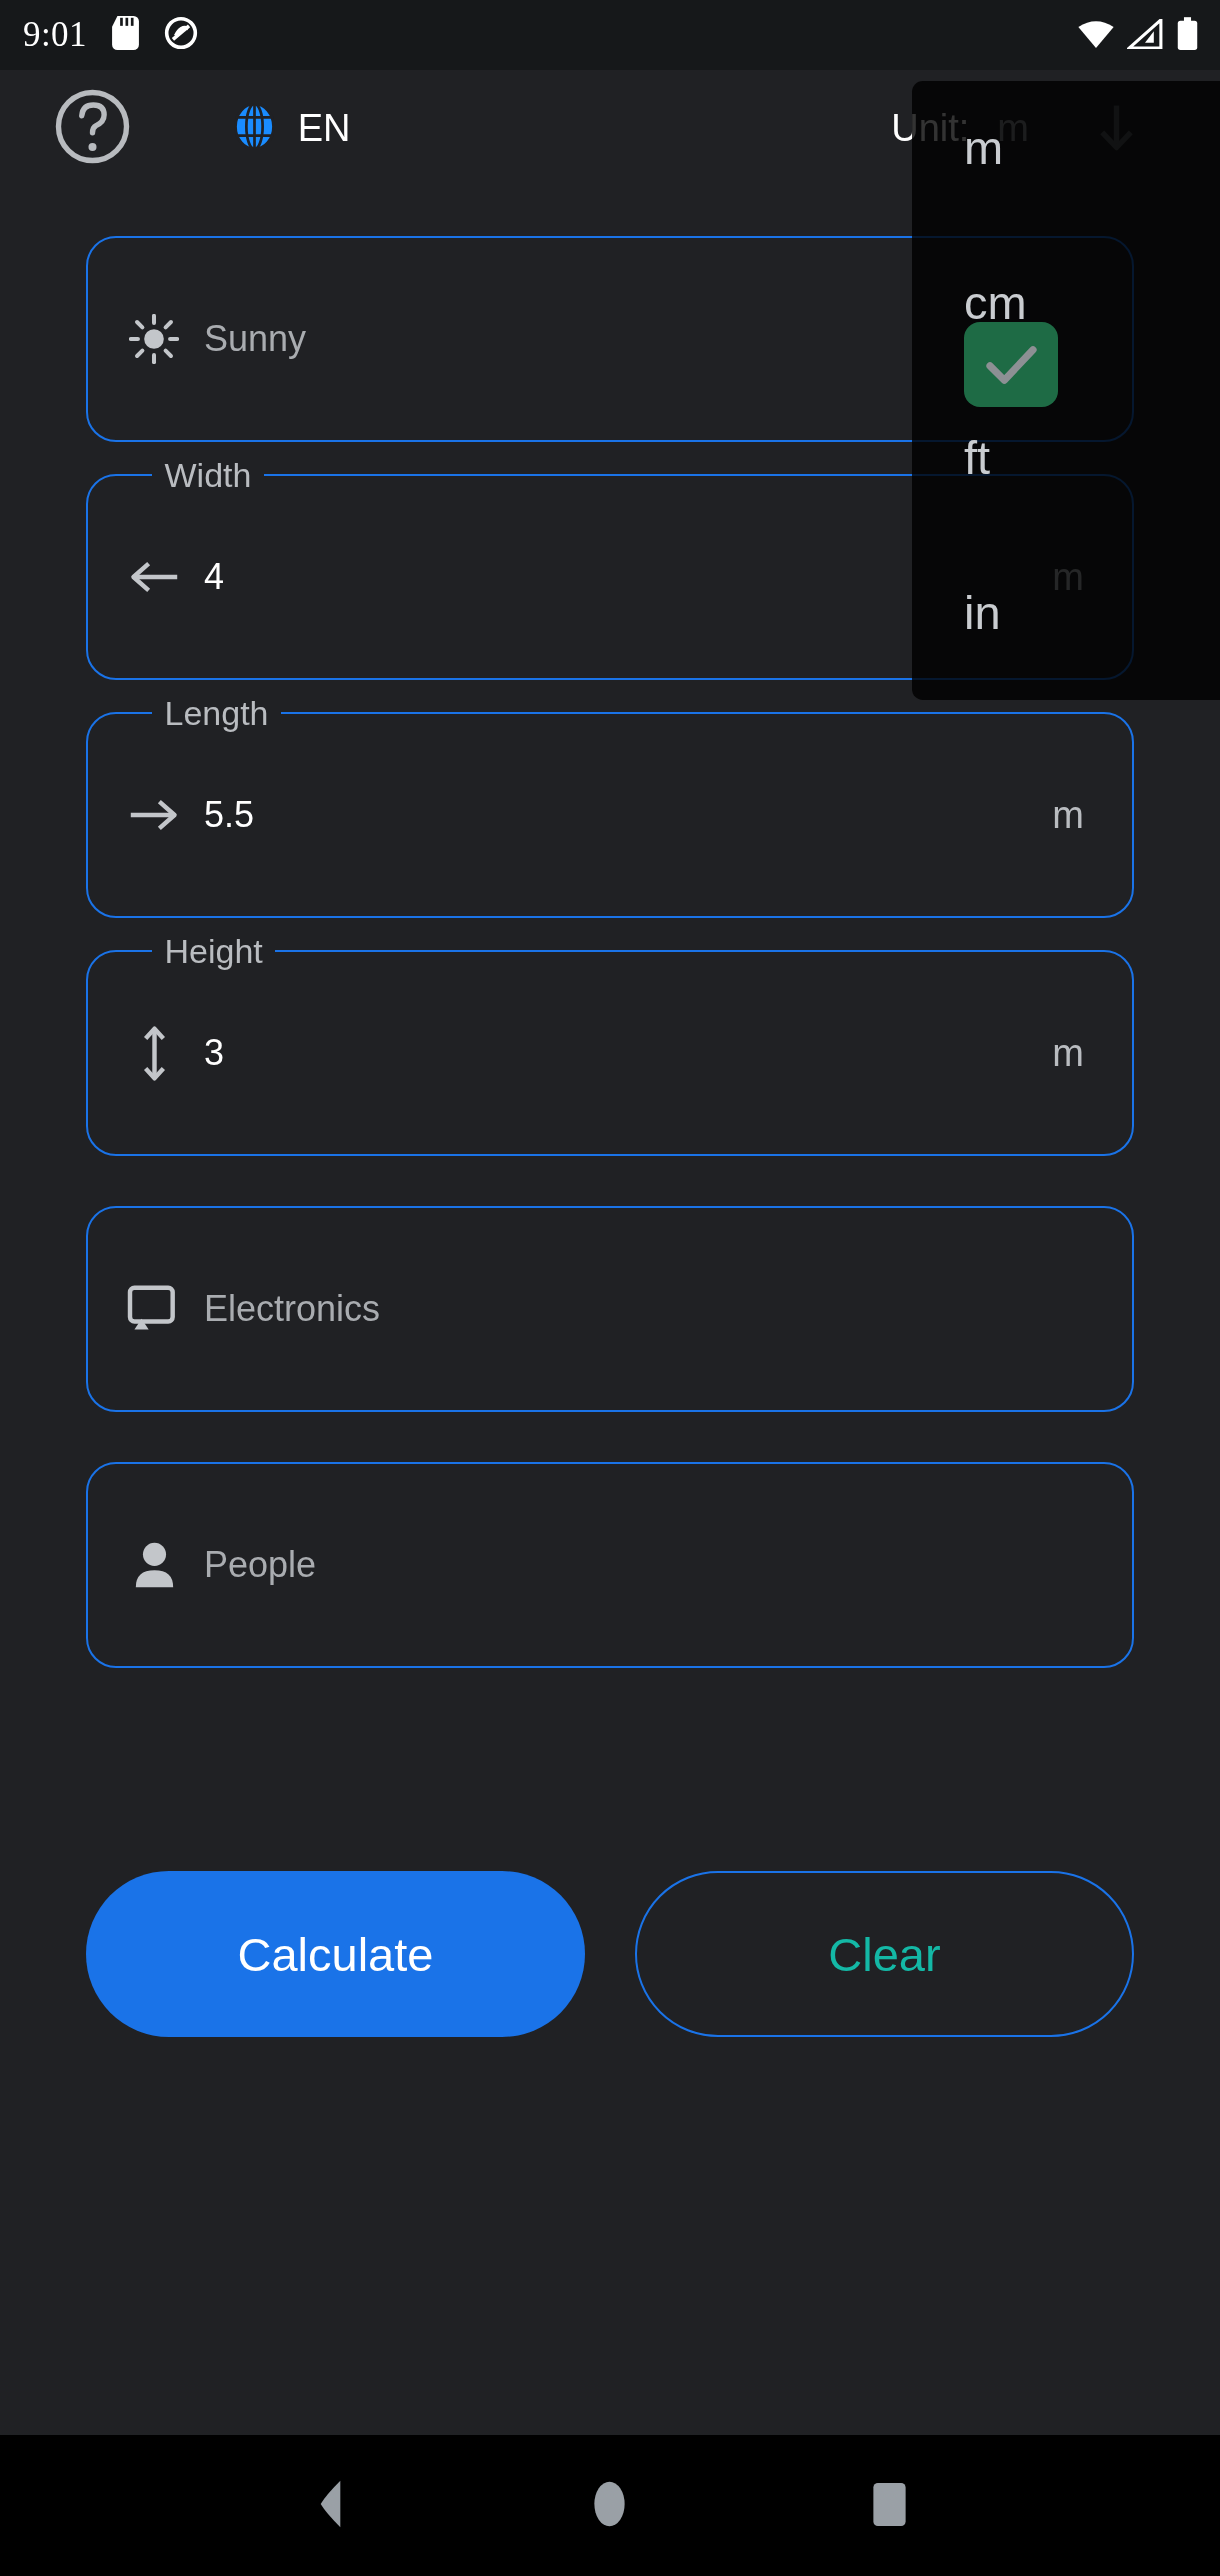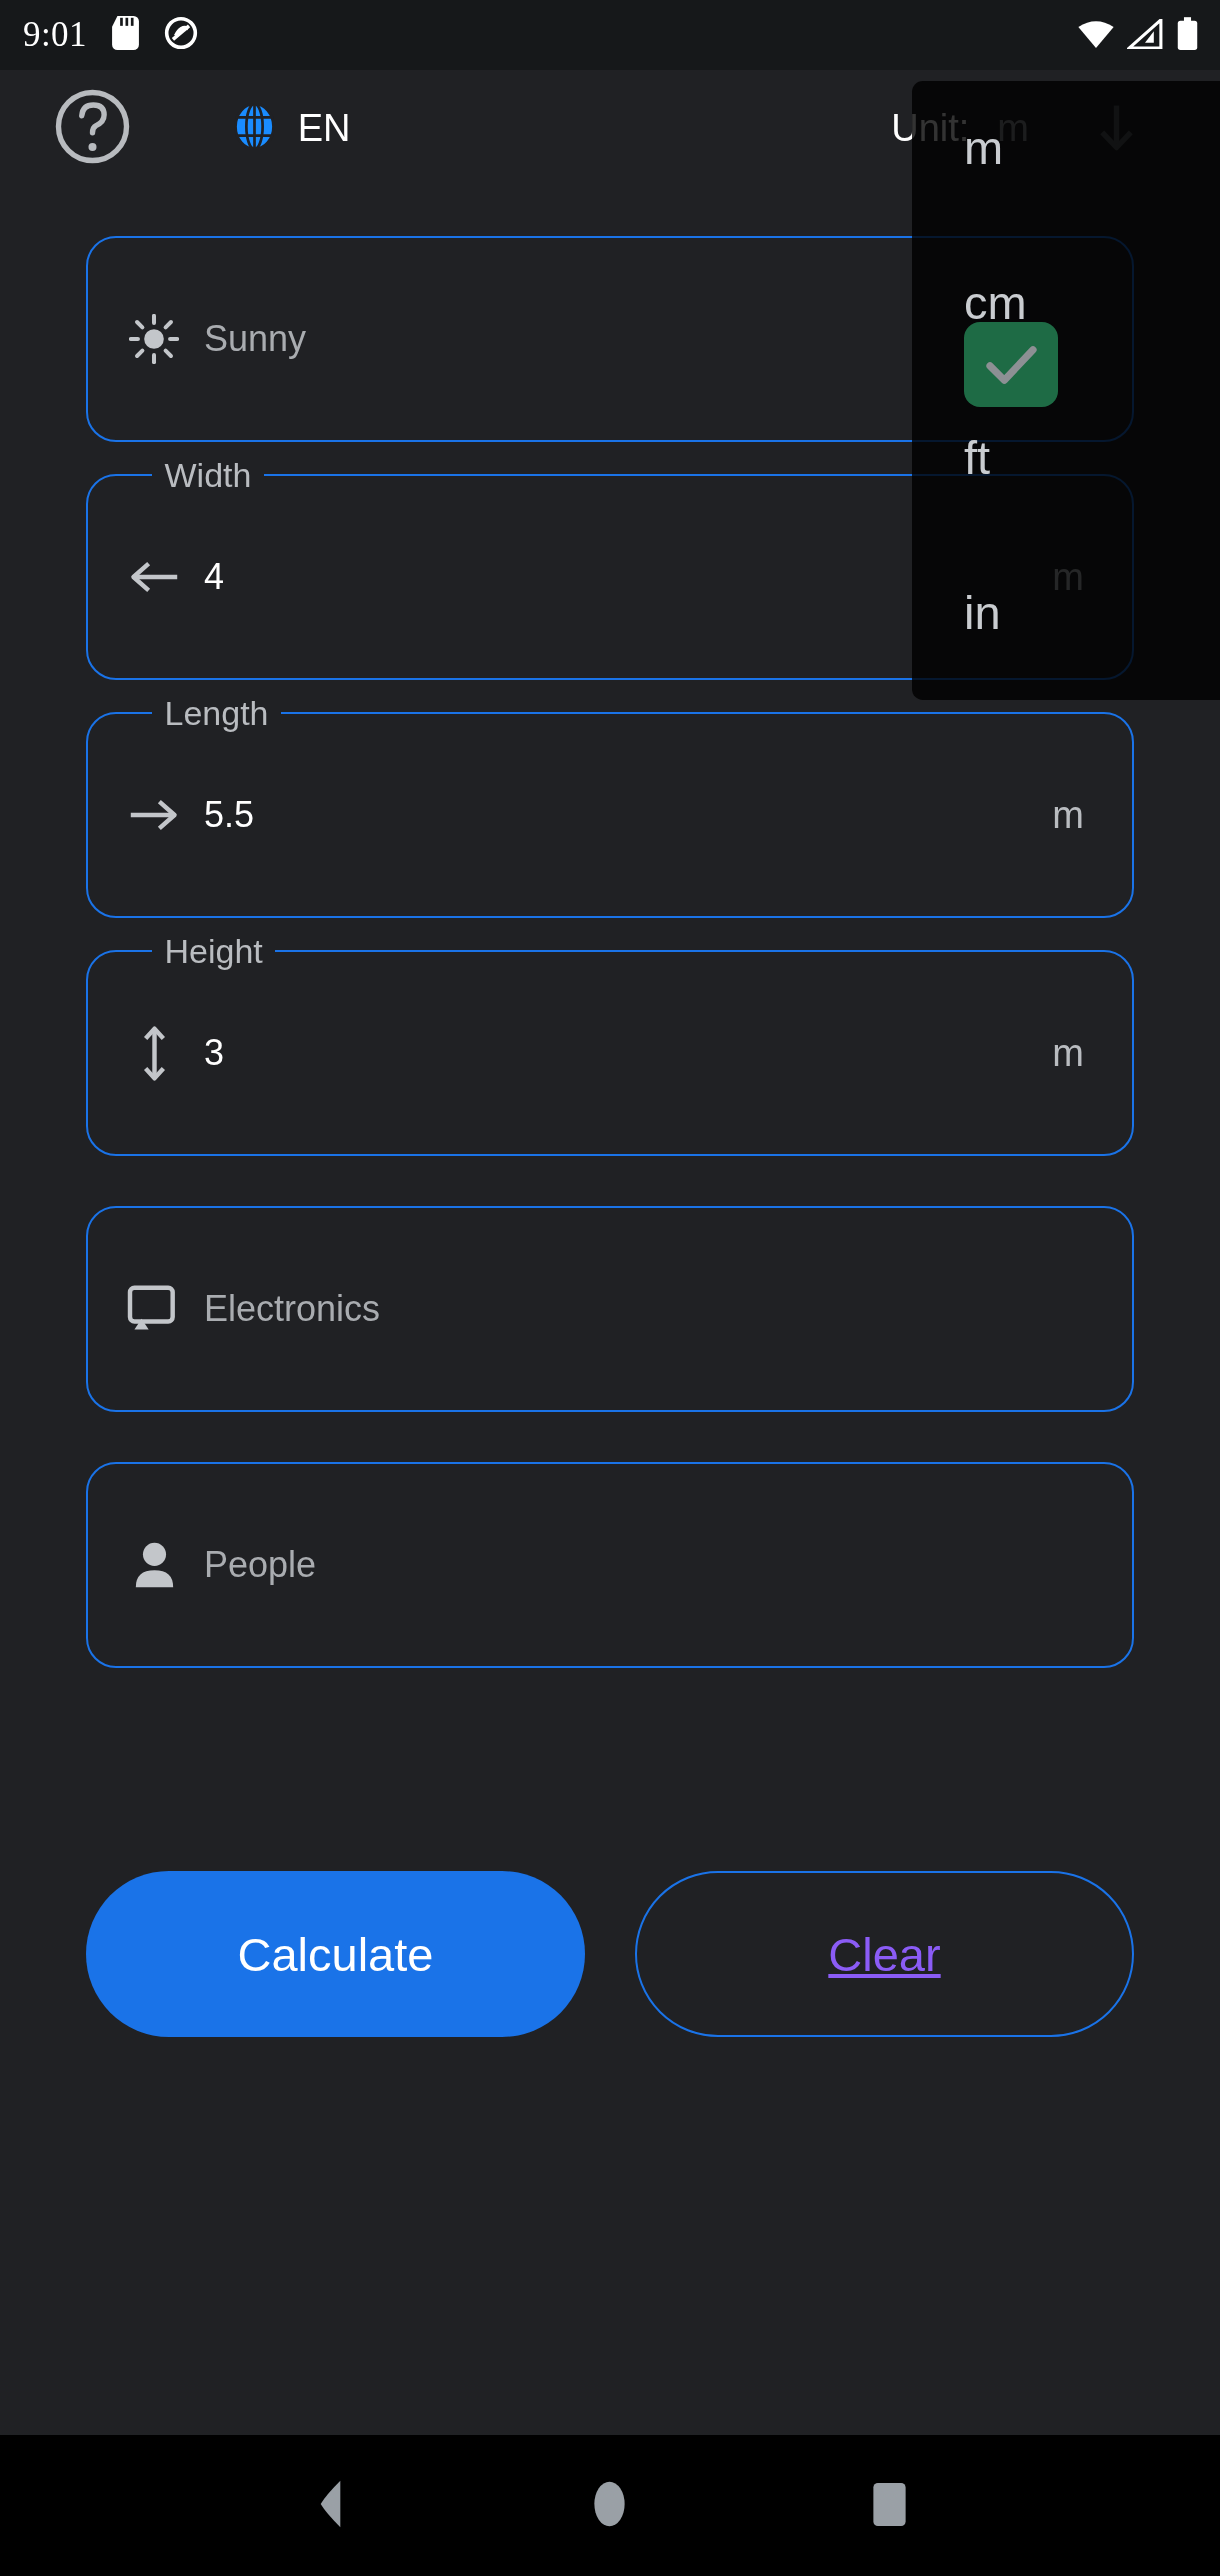--- a/index.html
+++ b/index.html
@@ -169,23 +169,22 @@
   }
   #calc-btn {
     width: 499px;
     background: #1a73e8;
     color: #ffffff;
     border: none;
   }
   #clear-btn {
     width: 499px;
     background: transparent;
-    color: #8b5cf6;
+    color: #14b8a6;
     border: 2.7px solid #1a73e8;
-    text-decoration: underline;
   }
 
   
   #unit-dropdown {
     position: absolute;
     left: 912px; top: 81px;
     width: 308px; height: 619px;
     background: rgba(0,0,0,0.80);
     border-radius: 10.7px 0 0 10.7px;
     z-index: 20;

